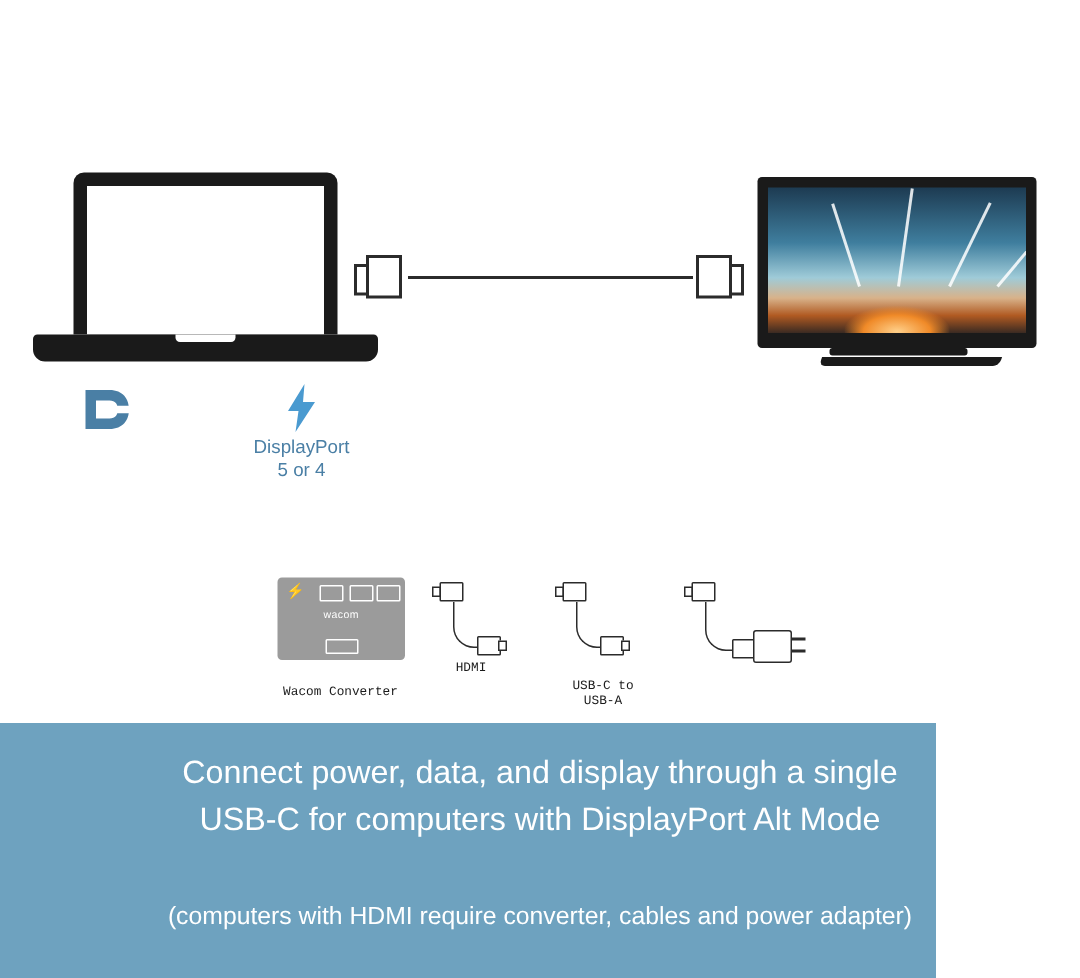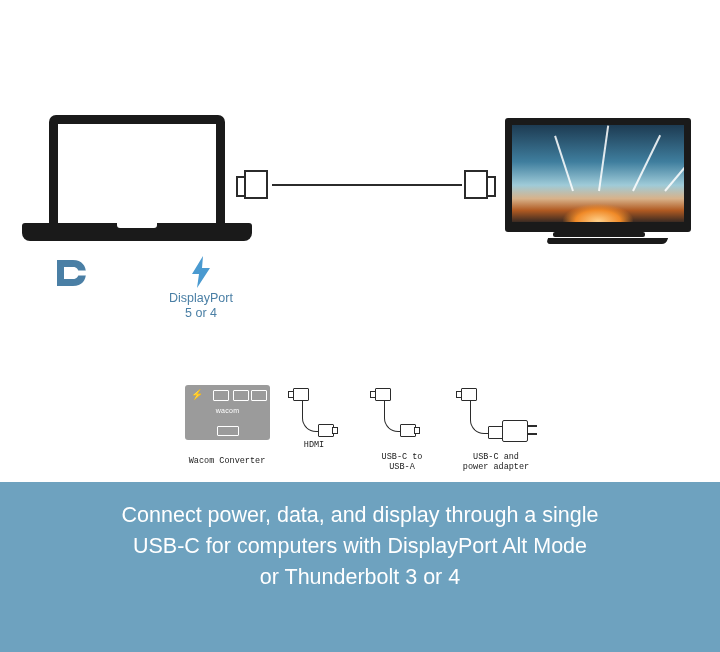--- a/index.html
+++ b/index.html
@@ -329,21 +329,21 @@
     width: 9px;
     height: 2px;
     background: #2b2b2b;
   }
 
   
   .band {
     position: absolute;
     left: 0;
     top: 482px;
-    width: 720px;
+    width: 624px;
     height: 170px;
     background: #6ea2bf;
   }
   .band-main {
     position: absolute;
     left: 24px;
     top: 18px;
     width: 672px;
     text-align: center;
     color: #ffffff;
@@ -451,26 +451,22 @@
 
   <div class="small-cable" style="left:456px; top:388px; width:80px; height:60px;">
     <div class="sc-tip" style="left:0; top:3px;"></div>
     <div class="sc-plug" style="left:5px; top:0;"></div>
     <div class="sc-wire" style="left:14px; top:13px; width:24px; height:32px;"></div>
     <div class="sc-plug" style="left:32px; top:38px;"></div>
     <div class="adapter-box" style="left:46px; top:32px;"></div>
     <div class="adapter-prong" style="left:72px; top:37px;"></div>
     <div class="adapter-prong" style="left:72px; top:45px;"></div>
   </div>
-  <div class="item-label" style="left:448px; top:452px; width:96px;">
-    <span>USB-C and</span><br>
-    <span>power adapter</span>
-  </div>
 
   <div class="band">
     <div class="band-main">
       <span>Connect power, data, and display through a single</span><br>
       <span>USB-C for computers with DisplayPort Alt Mode</span><br>
-      <span>or Thunderbolt 3 or 4</span>
     </div>
+    <div class="band-sub">(computers with HDMI require converter, cables and power adapter)</div>
   </div>
 
 </div>
 
 </body></html>

